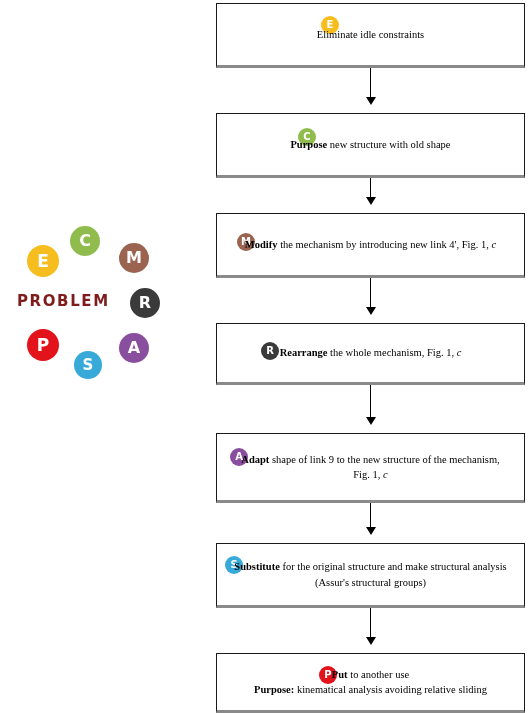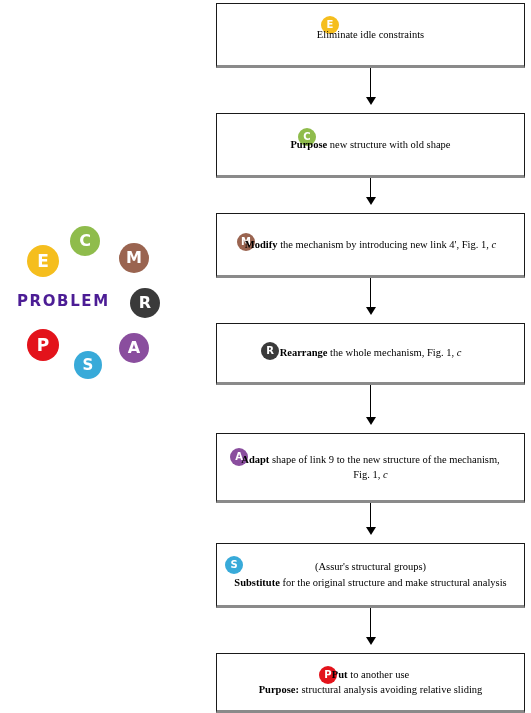--- a/index.html
+++ b/index.html
@@ -36,21 +36,21 @@
     box-sizing: border-box;
   }
   #problem-label {
     position: absolute;
     left: 17px;
     top: 292px;
     font-family: "DejaVu Sans", sans-serif;
     font-weight: bold;
     font-size: 15px;
     letter-spacing: 1.6px;
-    color: #4c1d95;
+    color: #7f1d1d;
     white-space: nowrap;
   }
 
   
   #flow {
     position: absolute;
     left: 216px;
     top: 0;
     width: 310px;
     height: 713px;
@@ -164,24 +164,24 @@
     <div class="step-box" style="top: 433px; height: 70px;">
       <div class="badge" style="left: 13px; top: 14px; width: 18px; height: 18px; background: rgb(138, 78, 158);">A</div>
       <div class="step-inner">
         <span class="ln"><b>Adapt</b><span> shape of link 9 to the new structure of the mechanism,</span></span>
         <span class="ln"><span>Fig. 1, </span><i>c</i></span>
       </div>
     </div>
     <div class="step-box" style="top: 543px; height: 65px;">
       <div class="badge" style="left: 8px; top: 12px; width: 18px; height: 18px; background: rgb(56, 170, 217);">S</div>
       <div class="step-inner">
+        <span class="ln"><b>Substitute</b><span> for the original structure and make structural analysis</span></span>
         <span class="ln"><span>(Assur's structural groups)</span></span>
-        <span class="ln"><b>Substitute</b><span> for the original structure and make structural analysis</span></span>
       </div>
     </div>
     <div class="step-box" style="top: 653px; height: 60px;">
       <div class="badge" style="left: 102px; top: 12px; width: 18px; height: 18px; background: rgb(227, 19, 27);">P</div>
       <div class="step-inner">
         <span class="ln"><b>Put</b><span> to another use</span></span>
-        <span class="ln"><b>Purpose:</b><span> structural analysis avoiding relative sliding</span></span>
+        <span class="ln"><b>Purpose:</b><span> kinematical analysis avoiding relative sliding</span></span>
       </div>
     </div>
   </div>
 
 </body></html>

